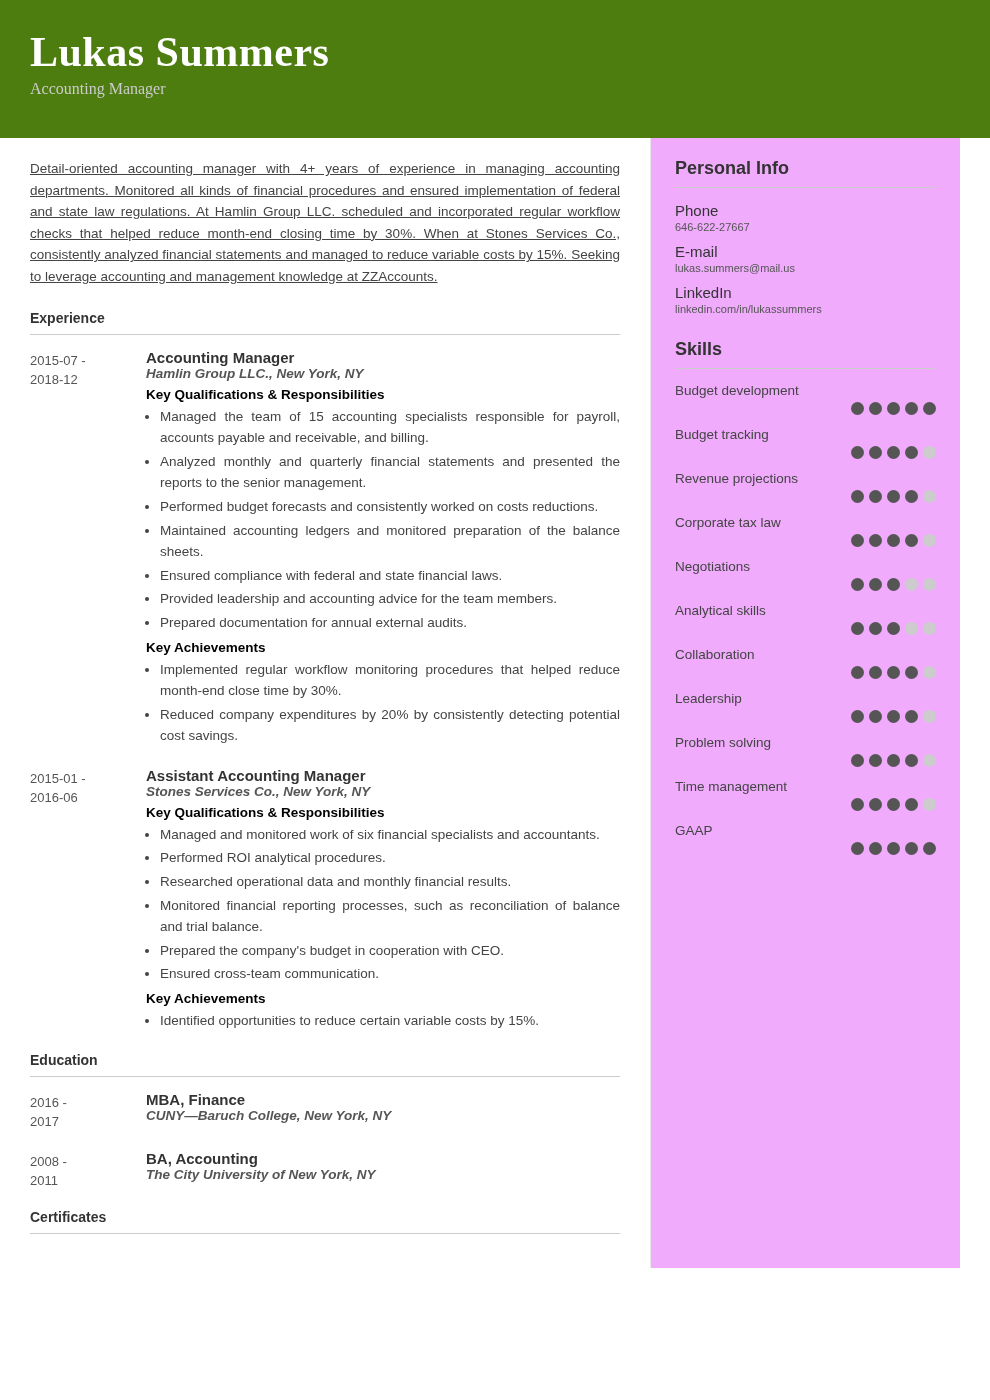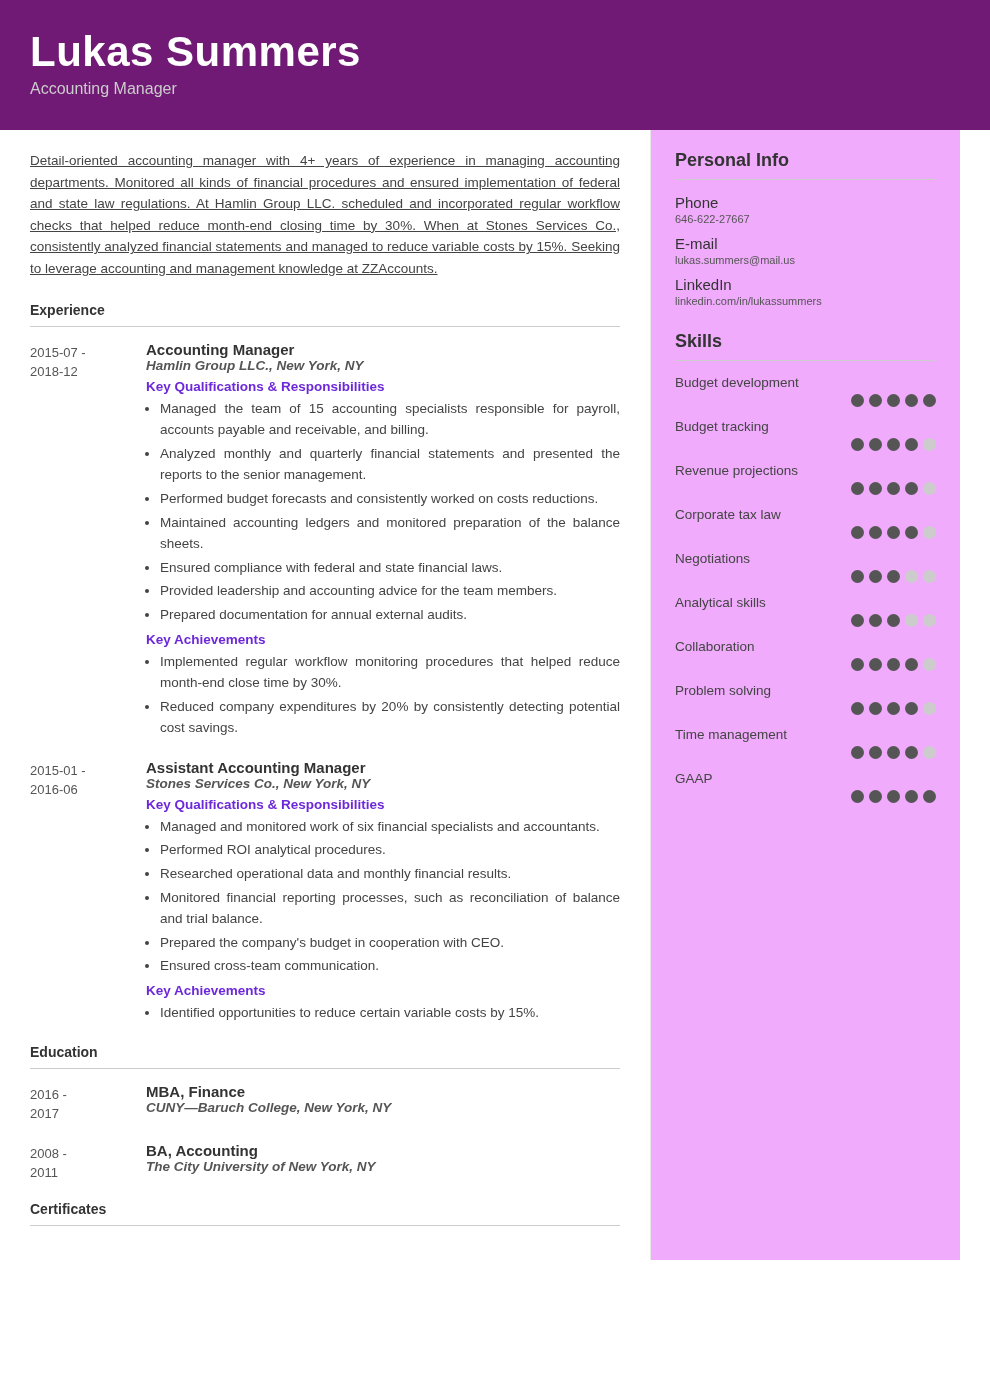--- a/index.html
+++ b/index.html
@@ -1,22 +1,23 @@
 <!DOCTYPE html>
 <html><head>
   <meta charset="utf-8">
   <style>
     * { box-sizing: border-box; margin: 0; padding: 0; }
     body { font-family: Arial, sans-serif; font-size: 14px; color: #333; background: #fff; width: 990px; }
 
     
     .header {
-      background: #701a75;
+      background: #4d7c0f;
       color: #fff;
-      padding: 28px 30px 32px 30px;
+      padding: 28px 30px 40px 30px;
+      font-family: Liberation Serif, serif;
     }
     .header h1 {
       font-size: 42px;
       font-weight: 900;
       color: #fff;
       letter-spacing: 0.5px;
     }
     .header .subtitle {
       font-size: 16px;
       color: #ccc;
@@ -92,21 +93,21 @@
     .entry-org {
       font-size: 13.5px;
       font-style: italic;
       color: #555;
       margin-bottom: 6px;
       font-weight: bold;
     }
     .entry-subsection {
       font-size: 13.5px;
       font-weight: 700;
-      color: #6d28d9;
+      color: #000000;
       margin-bottom: 4px;
       margin-top: 6px;
     }
     .entry-list {
       padding-left: 14px;
       list-style: disc;
       font-size: 13.5px;
       color: #444;
       line-height: 1.6;
     }
@@ -356,20 +357,30 @@
             <div class="skill-name">Collaboration</div>
             <div class="skill-dots">
               <div class="dot filled"></div>
               <div class="dot filled"></div>
               <div class="dot filled"></div>
               <div class="dot filled"></div>
               <div class="dot empty"></div>
             </div>
           </div>
           <div class="skill-item">
+            <div class="skill-name">Leadership</div>
+            <div class="skill-dots">
+              <div class="dot filled"></div>
+              <div class="dot filled"></div>
+              <div class="dot filled"></div>
+              <div class="dot filled"></div>
+              <div class="dot empty"></div>
+            </div>
+          </div>
+          <div class="skill-item">
             <div class="skill-name">Problem solving</div>
             <div class="skill-dots">
               <div class="dot filled"></div>
               <div class="dot filled"></div>
               <div class="dot filled"></div>
               <div class="dot filled"></div>
               <div class="dot empty"></div>
             </div>
           </div>
           <div class="skill-item">

